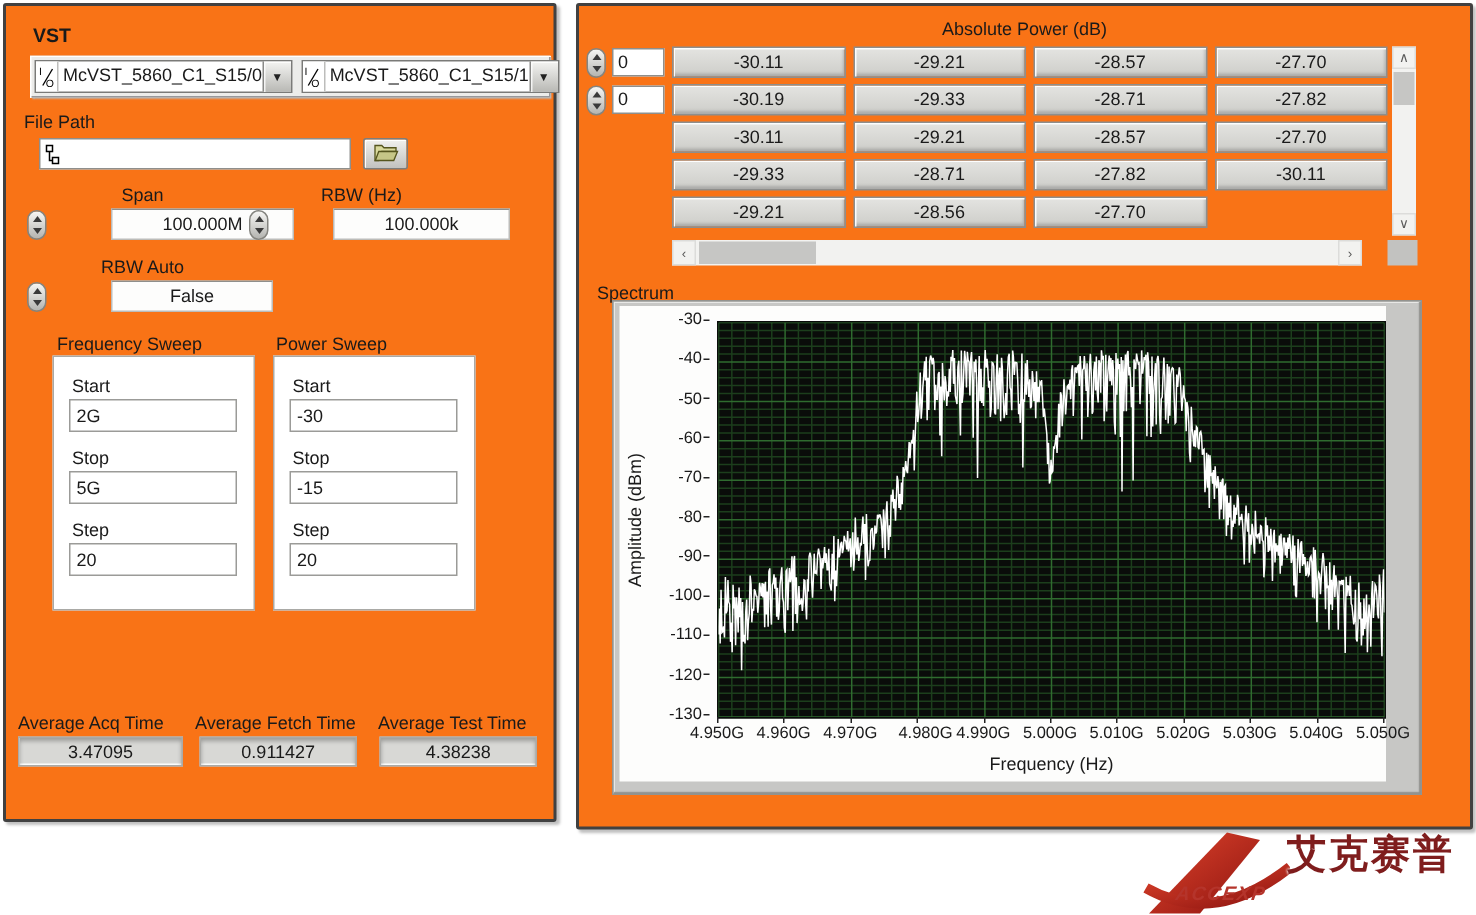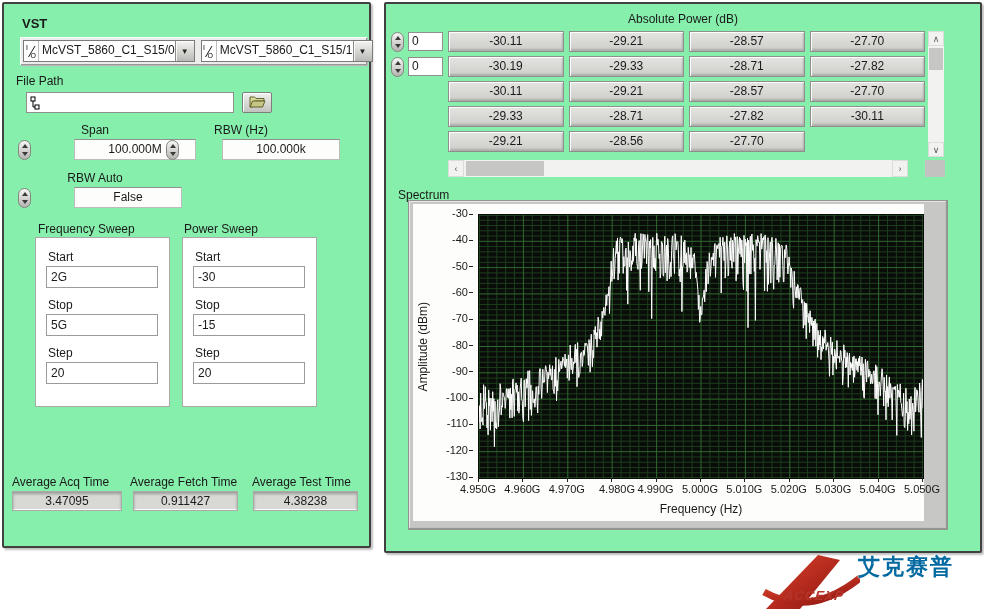--- a/index.html
+++ b/index.html
@@ -1,18 +1,18 @@
 <!DOCTYPE html>
 <html><head>
 <meta charset="utf-8">
 <style>
   * { margin:0; padding:0; box-sizing:border-box; }
   html,body { width:984px; height:610px; background:#ffffff; overflow:hidden;
     font-family:"Liberation Sans","DejaVu Sans",sans-serif; color:#1a1a1a; font-size:12px; }
-  .panel { position:absolute; background:#86efac; border:2px solid #414141; border-radius:2px;
+  .panel { position:absolute; background:#f97316; border:2px solid #414141; border-radius:2px;
     box-shadow:2px 2px 2px rgba(0,0,0,0.25); }
   #panel-left  { left:2px; top:2px; width:369px; height:546px; }
   #panel-right { left:384px; top:2px; width:598px; height:551px; }
 
   .lbl { position:absolute; white-space:nowrap; }
   .bold { font-weight:bold; }
   .center { text-align:center; }
 
   
   .combo-shelf { position:absolute; left:16px; top:33px; width:347px; height:28px;
@@ -77,21 +77,21 @@
   .ytick { position:absolute; left:24px; width:40px; text-align:right; font-size:11px; white-space:nowrap; }
   .ytick::after { content:""; display:inline-block; width:4px; height:1px; background:#222; vertical-align:middle; margin-left:1px; }
   .xtick { position:absolute; width:52px; text-align:center; font-size:11px; white-space:nowrap; }
   .tickmark-x { position:absolute; width:1px; height:4px; background:#222; }
   #ylab { position:absolute; left:6px; top:13px; height:265px; width:16px; display:flex; align-items:center; justify-content:center; }
   #ylab span { writing-mode:vertical-rl; transform:rotate(180deg); font-size:12px; }
   #xlab { position:absolute; left:69px; top:301px; width:446px; text-align:center; font-size:12px; }
 
   
   #watermark { position:absolute; left:760px; top:552px; width:224px; height:58px; }
-  #wm-cn { position:absolute; left:98px; top:0; font-size:22px; font-weight:bold; color:#0369a1;
+  #wm-cn { position:absolute; left:98px; top:0; font-size:26px; font-weight:bold; color:#7f1d1d;
     letter-spacing:2px; text-shadow:0 0 2px #fff,0 0 2px #fff; white-space:nowrap; }
   #wm-box { position:absolute; left:98px; top:28px; width:124px; height:28px;
     border:2px outset #e3e3e1; background:rgba(246,246,244,0.92); padding:1px 2px; }
   #wm-tagline { font-size:8.5px; font-weight:bold; color:#2a2a2a; letter-spacing:1px; white-space:nowrap; }
   #wm-url { font-size:12.5px; font-weight:bold; font-style:italic; color:#cc1a1a; letter-spacing:1px; white-space:nowrap; }
   #wm-overlay { position:absolute; left:40px; top:11px; font-size:11px; color:#4a4a4a; font-style:normal; }
   #wm-acc { position:absolute; left:24px; top:36px; font-size:13px; font-weight:bold; font-style:italic;
     color:#b5342b; letter-spacing:1px; transform:skewX(-8deg); }
 </style>
 </head>

